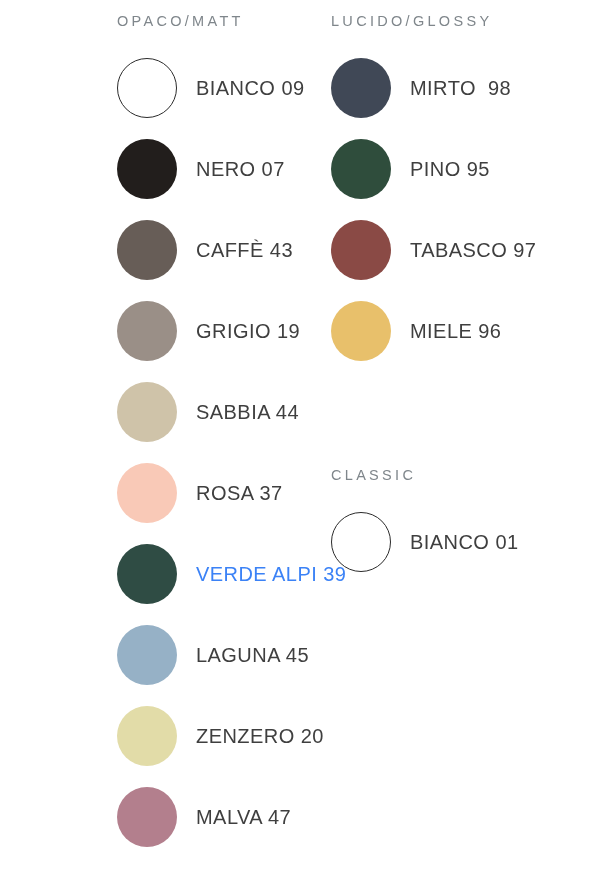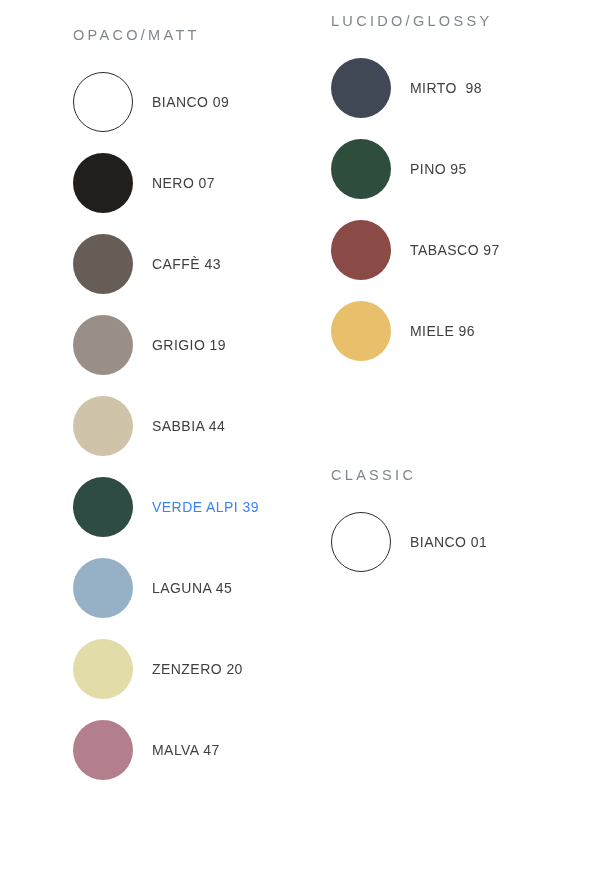--- a/index.html
+++ b/index.html
@@ -59,35 +59,35 @@
     border-radius: 50%;
     flex: 0 0 60px;
     box-sizing: border-box;
   }
   .swatch-dot.outlined {
     border: 1.3px solid #2b2b2b;
     background: #ffffff;
   }
   .swatch-label {
     margin-left: 19px;
-    font-size: 14px;
+    font-size: 20px;
     letter-spacing: 0.45px;
     color: #3f3f3f;
     white-space: pre;
     line-height: 1;
   }
 </style>
 </head>
 <body style="background: rgb(255, 255, 255);">
 
 <div class="board">
 
   <div class="column left">
 
-    <div class="section" id="section-opaco-matt" style="top:28px;">
+    <div class="section" id="section-opaco-matt" style="top:14px;margin-left:44px;">
       <div class="section-title" style="color: rgb(127, 134, 139);">OPACO/MATT</div>
       <div class="swatch-list" style="margin-top:19px;">
 
         <div class="swatch-row">
           <div class="swatch-dot outlined" style="background: rgb(255, 255, 255); border: 1.3px solid rgb(43, 43, 43);"></div>
           <div class="swatch-label" style="color: rgb(63, 63, 63);">BIANCO 09</div>
         </div>
 
         <div class="swatch-row">
           <div class="swatch-dot" style="background: rgb(34, 30, 28);"></div>
@@ -102,20 +102,24 @@
         <div class="swatch-row">
           <div class="swatch-dot" style="background: rgb(154, 143, 135);"></div>
           <div class="swatch-label" style="color: rgb(63, 63, 63);">GRIGIO 19</div>
         </div>
 
         <div class="swatch-row">
           <div class="swatch-dot" style="background: rgb(207, 195, 169);"></div>
           <div class="swatch-label" style="color: rgb(63, 63, 63);">SABBIA 44</div>
         </div>
 
+        <div class="swatch-row">
+          <div class="swatch-dot" style="background: rgb(249, 201, 183);"></div>
+          <div class="swatch-label" style="color: rgb(63, 63, 63);">ROSA 37</div>
+        </div>
 
         <div class="swatch-row">
           <div class="swatch-dot" style="background: rgb(47, 76, 68);"></div>
           <div class="swatch-label" style="color: #3b82f6;">VERDE ALPI 39</div>
         </div>
 
         <div class="swatch-row">
           <div class="swatch-dot" style="background: rgb(150, 177, 198);"></div>
           <div class="swatch-label" style="color: rgb(63, 63, 63);">LAGUNA 45</div>
         </div>

